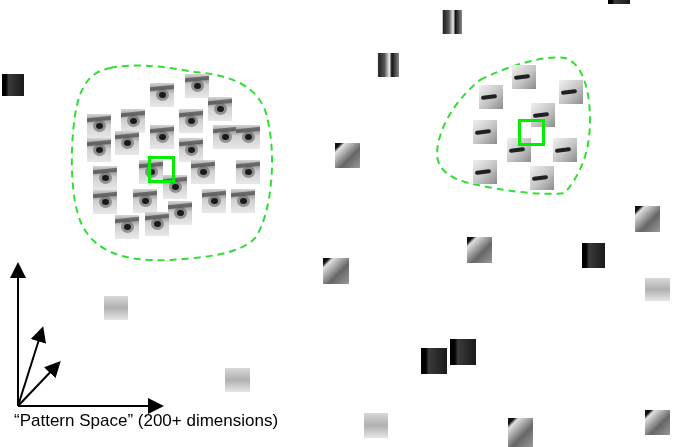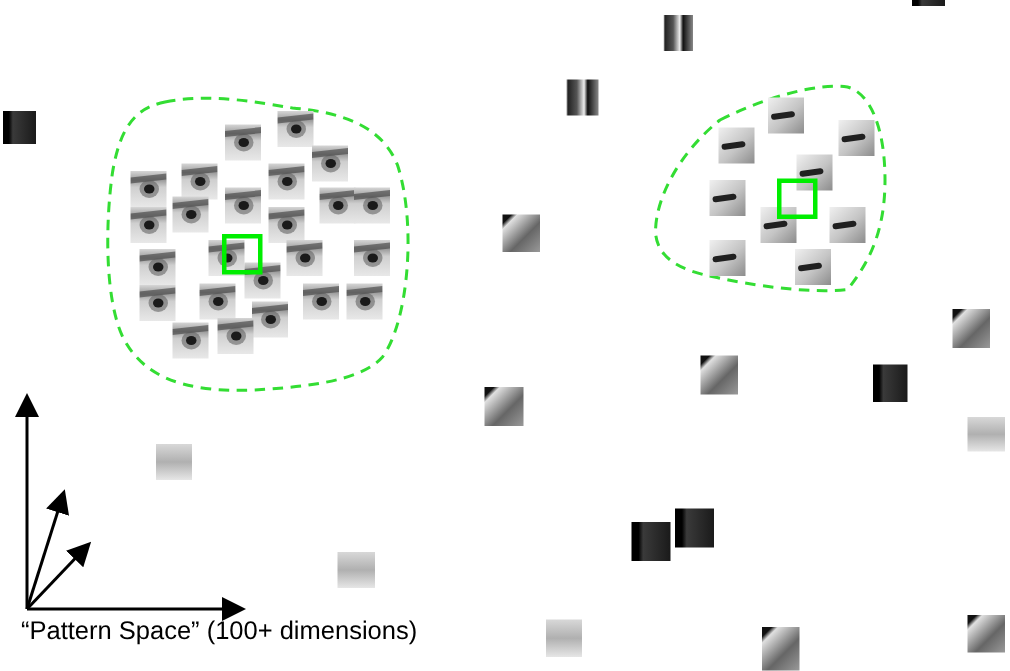--- a/index.html
+++ b/index.html
@@ -95,14 +95,14 @@
     <div class="patch light" style="left:645px;top:278px;width:25px;height:23px"></div>
     <div class="patch light" style="left:104px;top:296px;width:24px;height:24px"></div>
     <div class="patch dark" style="left:421px;top:348px;width:26px;height:26px"></div>
     <div class="patch dark" style="left:450px;top:339px;width:26px;height:26px"></div>
     <div class="patch light" style="left:225px;top:368px;width:25px;height:24px"></div>
     <div class="patch light" style="left:364px;top:413px;width:24px;height:25px"></div>
     <div class="patch mid" style="left:508px;top:418px;width:25px;height:29px"></div>
     <div class="patch mid" style="left:645px;top:410px;width:25px;height:25px"></div>
   </div>
 
-  <div class="caption">“Pattern Space” (100+ dimensions)</div>
+  <div class="caption">“Pattern Space” (200+ dimensions)</div>
 </div>
 
 </body></html>

